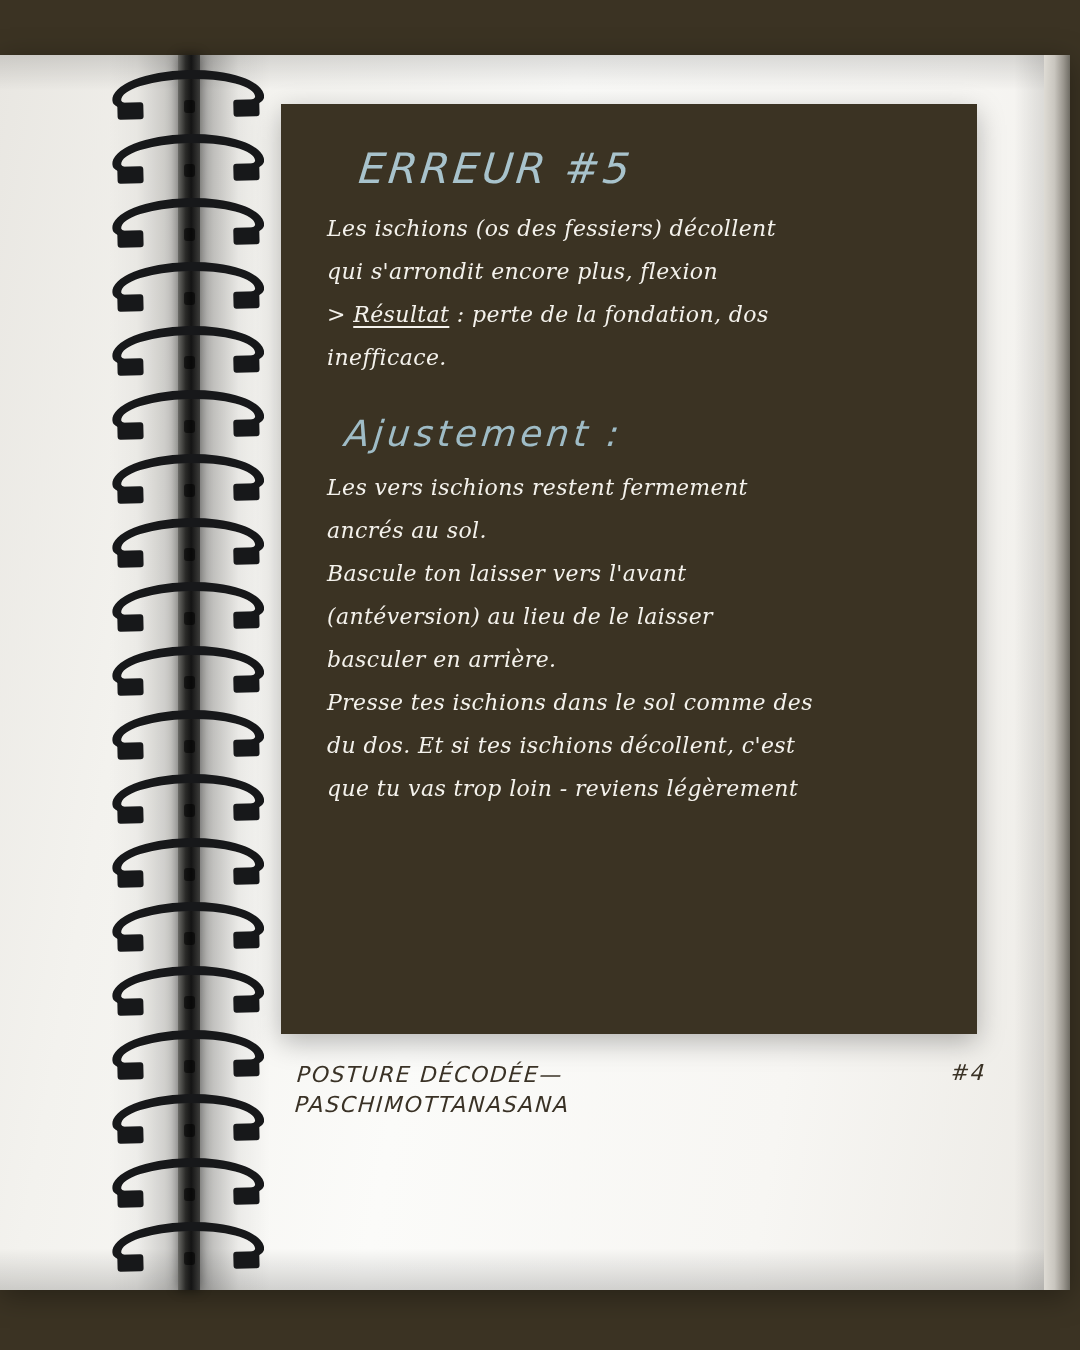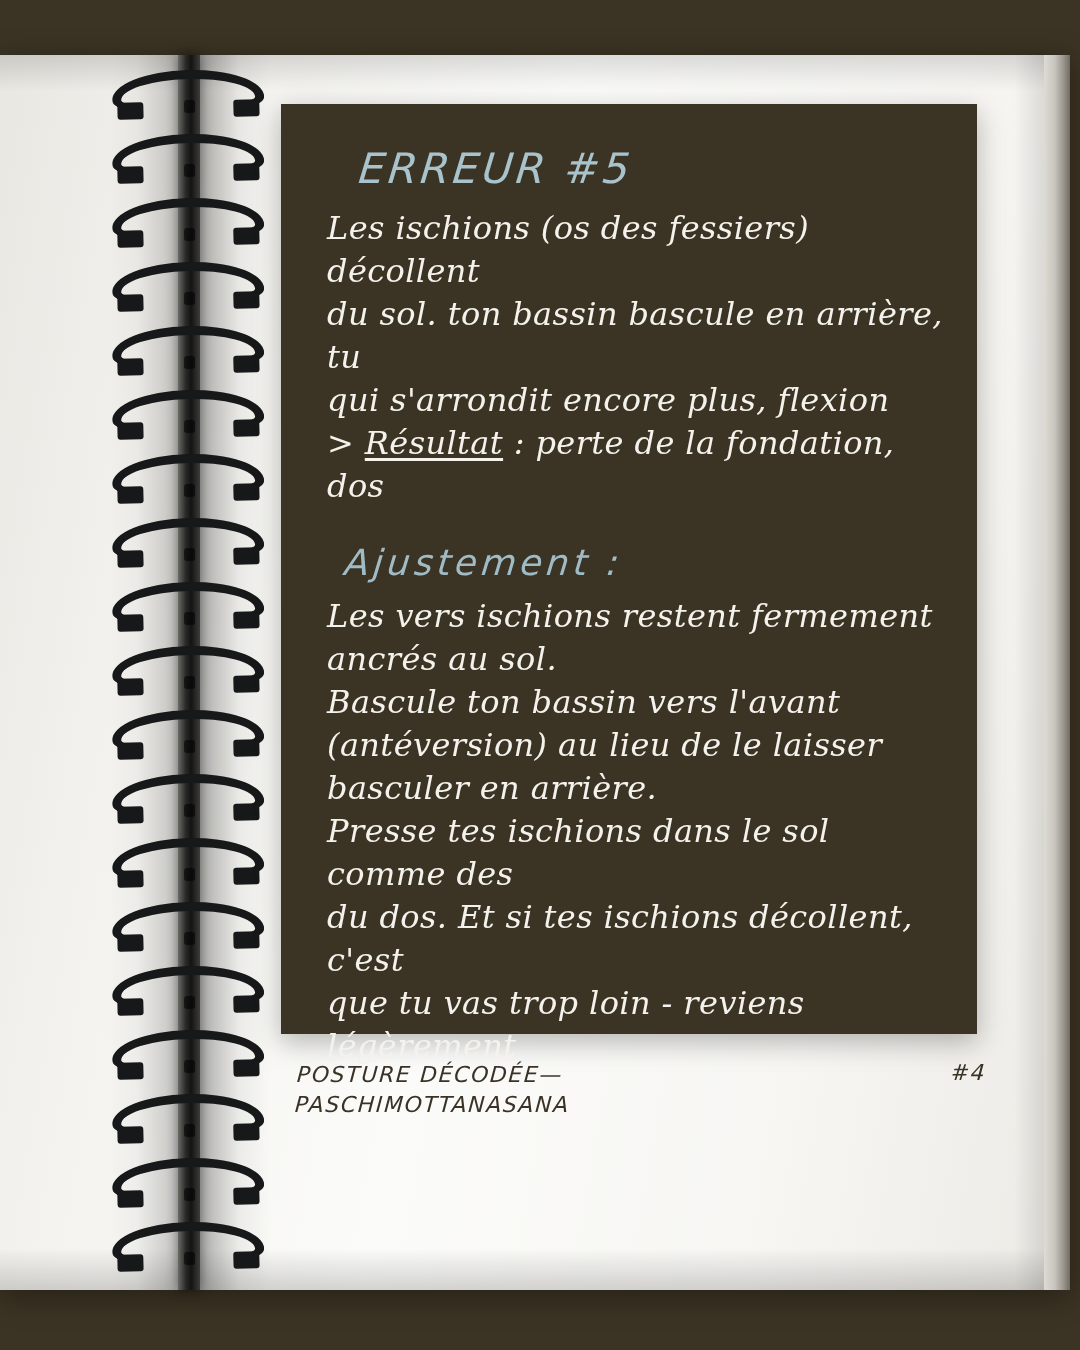--- a/index.html
+++ b/index.html
@@ -153,21 +153,21 @@
     letter-spacing: 4px;
     color: #9fbcc6;
     margin: 34px 0 12px 18px;
     font-weight: 400;
     transform: skewX(-6deg);
   }
 
   .body-text {
     font-family: "DejaVu Serif", serif;
     font-style: italic;
-    font-size: 32px;
+    font-size: 22px;
     line-height: 43px;
     color: #f4f2ec;
     letter-spacing: 0.4px;
   }
   .body-text p {
     margin: 0;
   }
   .underline {
     text-decoration: underline;
     text-underline-offset: 4px;
@@ -259,33 +259,33 @@
       <div class="punch" style="top: 1252px;"></div>
     </div>
 
   <div class="card">
     <div class="card-inner">
 
       <div class="heading">ERREUR #5</div>
 
       <div class="body-text">
         <p>Les ischions (os des fessiers) décollent</p>
-        <p>du sol. ton bassin bascule en arrière, tu</p>
         <p>qui s'arrondit encore plus, flexion</p>
         <p>
           <span>&gt; </span><span class="underline">Résultat</span><span> : perte de la fondation, dos</span>
         </p>
+        <p>inefficace.</p>
       </div>
 
       <div class="sub-heading">Ajustement :</div>
 
       <div class="body-text">
         <p>Les vers ischions restent fermement</p>
         <p>ancrés au sol.</p>
-        <p>Bascule ton bassin vers l'avant</p>
+        <p>Bascule ton laisser vers l'avant</p>
         <p>(antéversion) au lieu de le laisser</p>
         <p>basculer en arrière.</p>
         <p>Presse tes ischions dans le sol comme des</p>
         <p>du dos. Et si tes ischions décollent, c'est</p>
         <p>que tu vas trop loin - reviens légèrement</p>
       </div>
 
     </div>
   </div>
 

